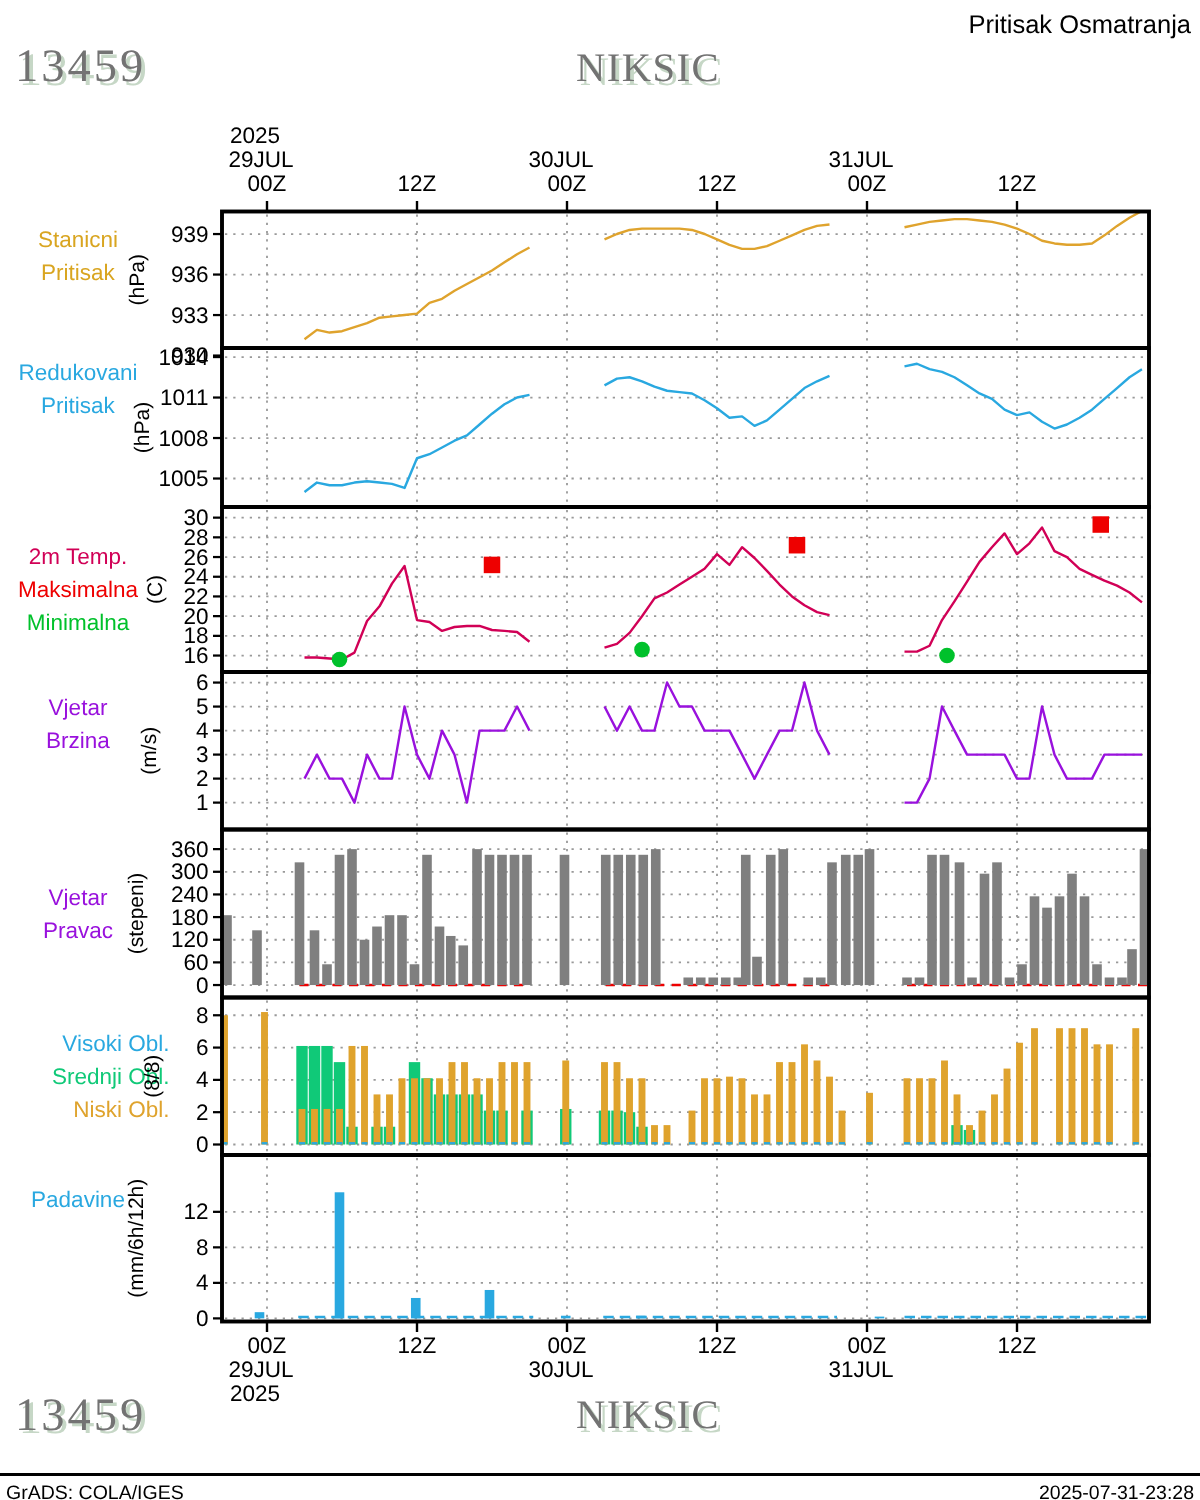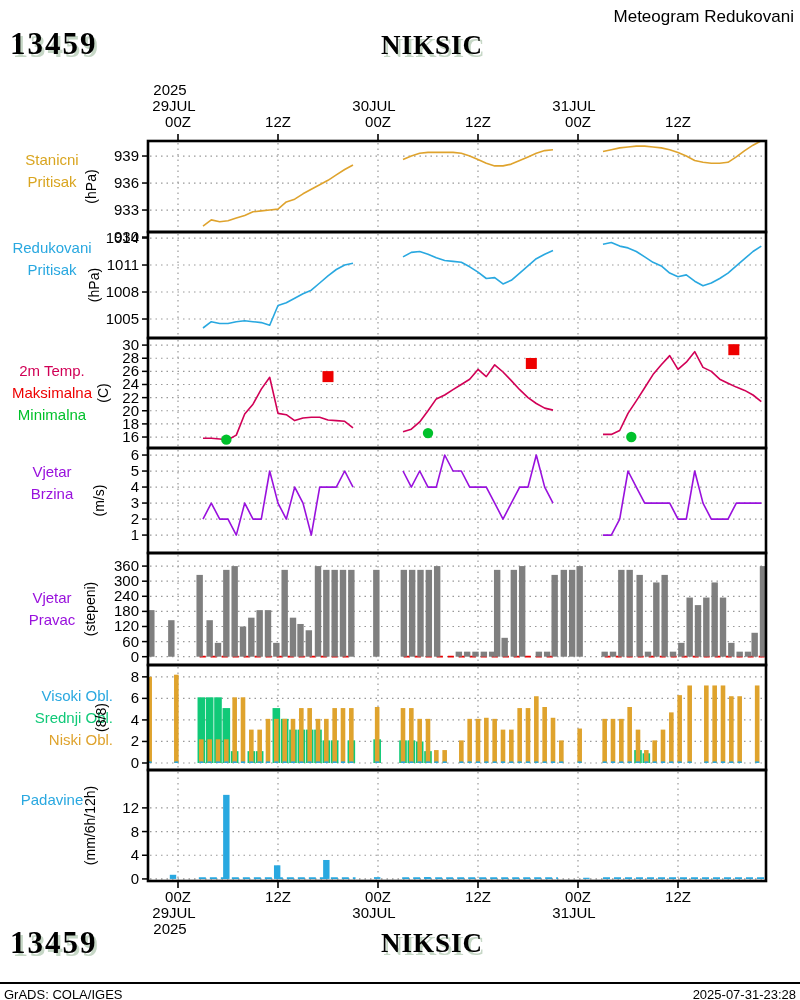--- a/index.html
+++ b/index.html
@@ -1,35 +1,35 @@
 <!DOCTYPE html>
 <html><head>
 <meta charset="utf-8">
 <style>
   html,body{margin:0;padding:0;}
   body{width:800px;height:1000px;background:#ffffff;position:relative;overflow:hidden;
        font-family:"Liberation Sans",sans-serif;color:#000;}
-  .serif{font-family:"Liberation Serif",serif;font-weight:bold;color:#000000;
+  .serif{font-family:"Liberation Serif",serif;font-weight:normal;color:#737373;
          text-shadow:2.5px 2.5px 0 #c6d7c6;}
   #hdr-station{position:absolute;top:26px;left:10px;font-size:31px;letter-spacing:2px;}
   #hdr-title{position:absolute;top:30px;left:32px;width:800px;text-align:center;font-size:27px;letter-spacing:1px;}
   #hdr-sub{position:absolute;top:7px;right:6px;font-size:17px;}
   #ftr-station{position:absolute;top:925px;left:10px;font-size:31px;letter-spacing:2px;}
   #ftr-title{position:absolute;top:928px;left:32px;width:800px;text-align:center;font-size:27px;letter-spacing:1px;}
   #credit-rule{position:absolute;top:982px;left:0;width:800px;height:2px;background:#000;}
   #credit-left{position:absolute;top:987px;left:4px;font-size:13px;}
   #credit-right{position:absolute;top:987px;right:4px;font-size:13px;}
   #chart{position:absolute;top:0;left:0;}
 </style>
 </head>
 <body>
 
 <div id="hdr-station" class="serif">13459</div>
 <div id="hdr-title" class="serif">NIKSIC</div>
-<div id="hdr-sub">Meteogram Redukovani</div>
+<div id="hdr-sub">Pritisak Osmatranja</div>
 
 <svg id="chart" width="800" height="1000" viewBox="0 0 800 1000">
     <g font-size="15" fill="#000" text-anchor="middle" font-family="&quot;Liberation Sans&quot;,sans-serif">
       <text x="170" y="95">2025</text>
       <text x="174" y="111">29JUL</text>
       <text x="178" y="127">00Z</text>
       <line x1="178" y1="134" x2="178" y2="141" stroke="#000" stroke-width="1.6"></line>
       <line x1="178" y1="881" x2="178" y2="888" stroke="#000" stroke-width="1.6"></line>
       <text x="178" y="902">00Z</text>
       <text x="174" y="918">29JUL</text>

